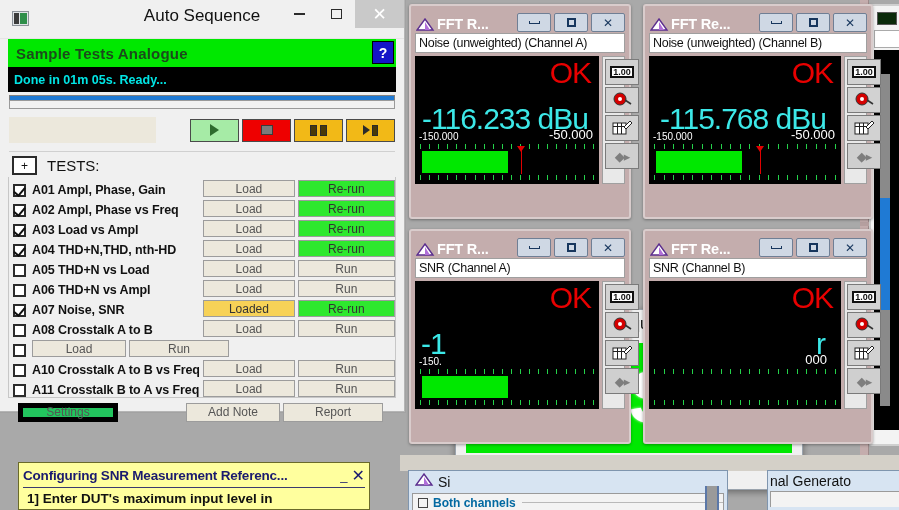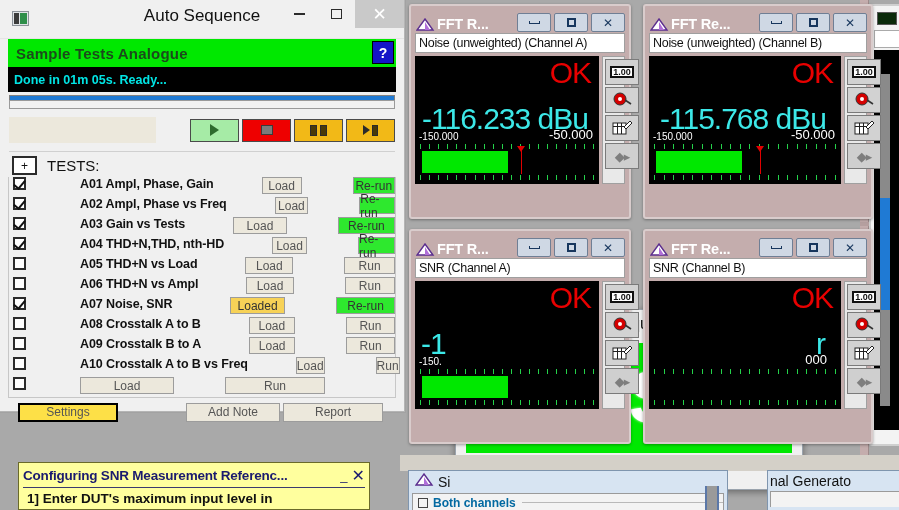--- a/index.html
+++ b/index.html
@@ -97,41 +97,41 @@
   #autoseq .hr { margin:6px 9px 0; height:1px; background:#d0d0d0; }
 
   .testshdr { display:flex; align-items:center; padding:4px 0 2px 12px; }
   .plusbox {
     width:25px;height:19px;border:2px solid #2b2b2b;background:#fff;
     display:flex;align-items:center;justify-content:center;font-size:12px;color:#111;
   }
   .testshdr .t { font-size:15px; color:#111; margin-left:10px;}
 
   .listwrap { margin:0 8px; border:1px solid #c7c7c7; border-top:none; background:#f0f0f0;}
-  .trow { display:flex; align-items:flex-start; height:20px; padding-left:4px;gap:48px; }
+  .trow { display:flex; align-items:flex-end; height:20px; padding-left:4px; }
   .cb {
     width:13px;height:13px;border:2px solid #2b2b2b;background:#fff;margin-right:6px;
     position:relative; flex:0 0 auto;
   }
   .cb.on::after{
     content:""; position:absolute; left:1px; top:-1px; width:5px; height:9px;
     border:solid #111; border-width:0 2px 2px 0; transform:rotate(40deg);
   }
   .tname { font-size:12.5px; color:#111; font-weight:bold; width:176px; white-space:nowrap; letter-spacing:-.1px;}
   .btn {
     height:17px; display:flex; align-items:center; justify-content:center;
     font-size:12px; color:#555; border:1px solid #9c9c9c; background:#ece8dc;
   }
   .btn.load { width:94px; margin-right:3px; }
   .btn.act  { width:100px; }
   .btn.rerun{ background:#2ee82e; color:#333; }
   .btn.loaded{ background:#f7d257; color:#333; }
 
   .footrow { display:flex; align-items:center; height:24px; padding-left:4px; margin-top:2px;}
-  .btn.settings{ width:100px; margin-left:14px; margin-right:68px; background:#fde047; border:2px solid #000000; height:19px;}
+  .btn.settings{ width:100px; margin-left:14px; margin-right:68px; background:#22c55e; border:5px solid #000000; height:19px;}
   .btn.addnote{ width:94px; margin-right:3px; height:19px; background:#ece8dc;}
   .btn.report { width:100px; height:19px; background:#ece8dc;}
 
   
   .fft {
     position:absolute; background:#c4adad;
     border:2px solid #d9cccc; border-radius:3px;
     box-shadow:0 1px 3px rgba(0,0,0,.35);
   }
   .fft .ftb { height:26px; display:flex; align-items:flex-end; padding:3px 4px 0 5px; }
@@ -313,21 +313,21 @@
         <div class="btn act rerun">Re-run</div>
       </div>
       <div class="trow">
         <div class="cb on"></div>
         <div class="tname">A02 Ampl, Phase vs Freq</div>
         <div class="btn load">Load</div>
         <div class="btn act rerun">Re-run</div>
       </div>
       <div class="trow">
         <div class="cb on"></div>
-        <div class="tname">A03 Gain vs Tests</div>
+        <div class="tname">A03 Load vs Ampl</div>
         <div class="btn load">Load</div>
         <div class="btn act rerun">Re-run</div>
       </div>
       <div class="trow">
         <div class="cb on"></div>
         <div class="tname">A04 THD+N,THD, nth-HD</div>
         <div class="btn load">Load</div>
         <div class="btn act rerun">Re-run</div>
       </div>
       <div class="trow">
@@ -349,32 +349,32 @@
         <div class="btn act rerun">Re-run</div>
       </div>
       <div class="trow">
         <div class="cb"></div>
         <div class="tname">A08 Crosstalk A to B</div>
         <div class="btn load">Load</div>
         <div class="btn act">Run</div>
       </div>
       <div class="trow">
         <div class="cb"></div>
-        <div class="tname">A09 Crosstalk B to A</div>
         <div class="btn load">Load</div>
         <div class="btn act">Run</div>
       </div>
       <div class="trow">
         <div class="cb"></div>
         <div class="tname">A10 Crosstalk A to B vs Freq</div>
         <div class="btn load">Load</div>
         <div class="btn act">Run</div>
       </div>
       <div class="trow">
         <div class="cb"></div>
+        <div class="tname">A11 Crosstalk B to A vs Freq</div>
         <div class="btn load">Load</div>
         <div class="btn act">Run</div>
       </div>
     </div>
 
   <div class="footrow">
     <div class="btn settings">Settings</div>
     <div class="btn addnote">Add Note</div>
     <div class="btn report">Report</div>
   </div>

